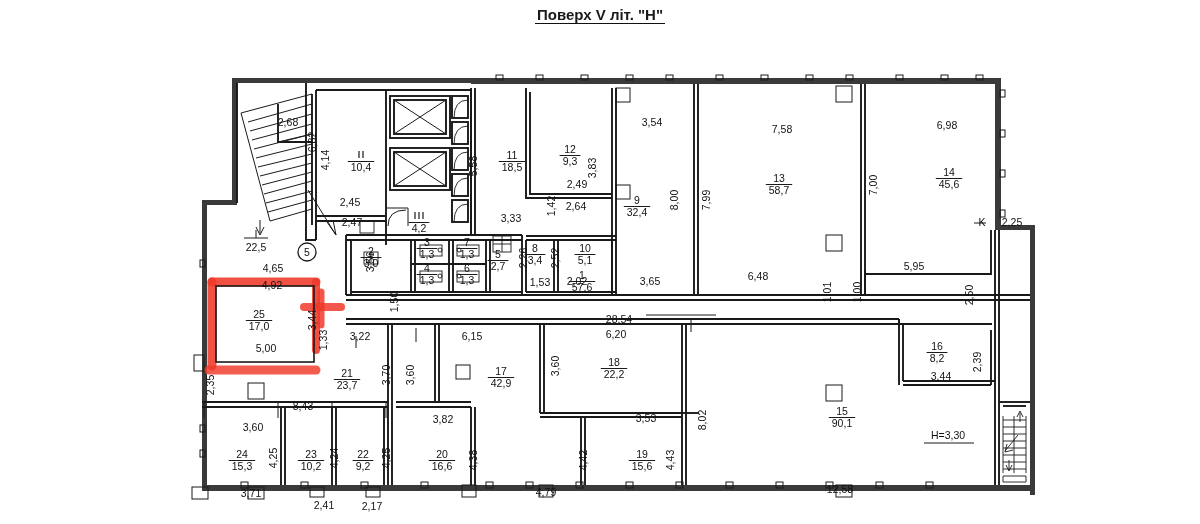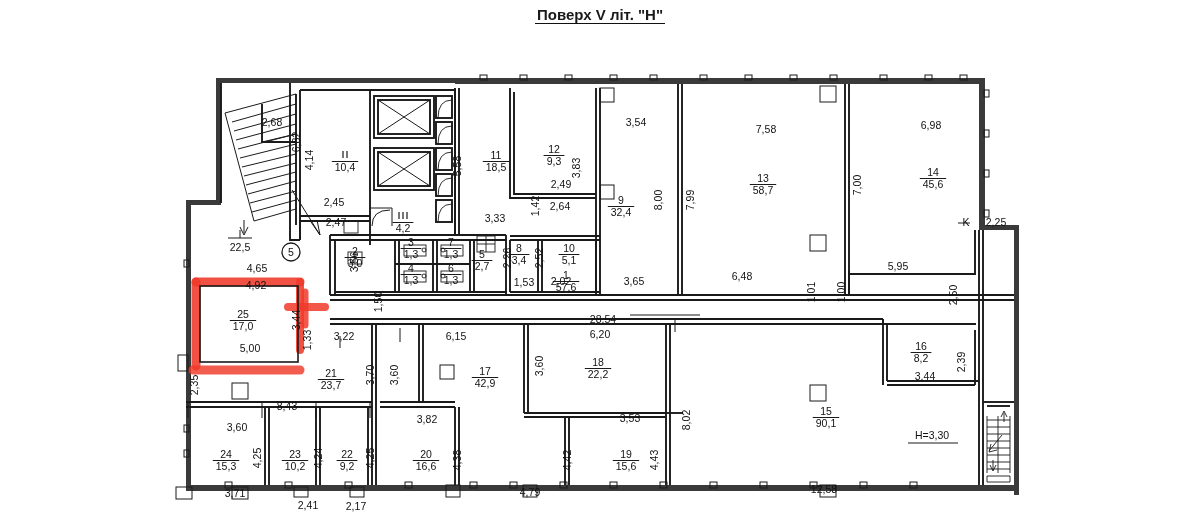--- a/index.html
+++ b/index.html
@@ -1,19 +1,19 @@
 <!DOCTYPE html>
 <html><head>
 <meta charset="utf-8">
 <style>
   html,body{margin:0;padding:0;background:#ffffff;}
   body{width:1200px;height:524px;font-family:"Liberation Sans",sans-serif;color:#1a1a1a;position:relative;overflow:hidden;}
   #title{position:absolute;left:0;top:6px;width:1200px;text-align:center;font-size:15px;font-weight:700;}
   #title span{border-bottom:1.5px solid #111;padding:0 2px;}
-  #plan{position:absolute;left:0;top:30px;width:1084px;height:494px;}
+  #plan{position:absolute;left:16px;top:30px;width:1084px;height:494px;}
   svg{display:block;}
   text{font-family:"Liberation Sans",sans-serif;fill:#111;}
   .dim{font-size:10.5px;}
   .rn{font-size:10.5px;}
   .ra{font-size:10.5px;}
   .vt{font-size:10.5px;}
 </style>
 </head>
 <body>
 

